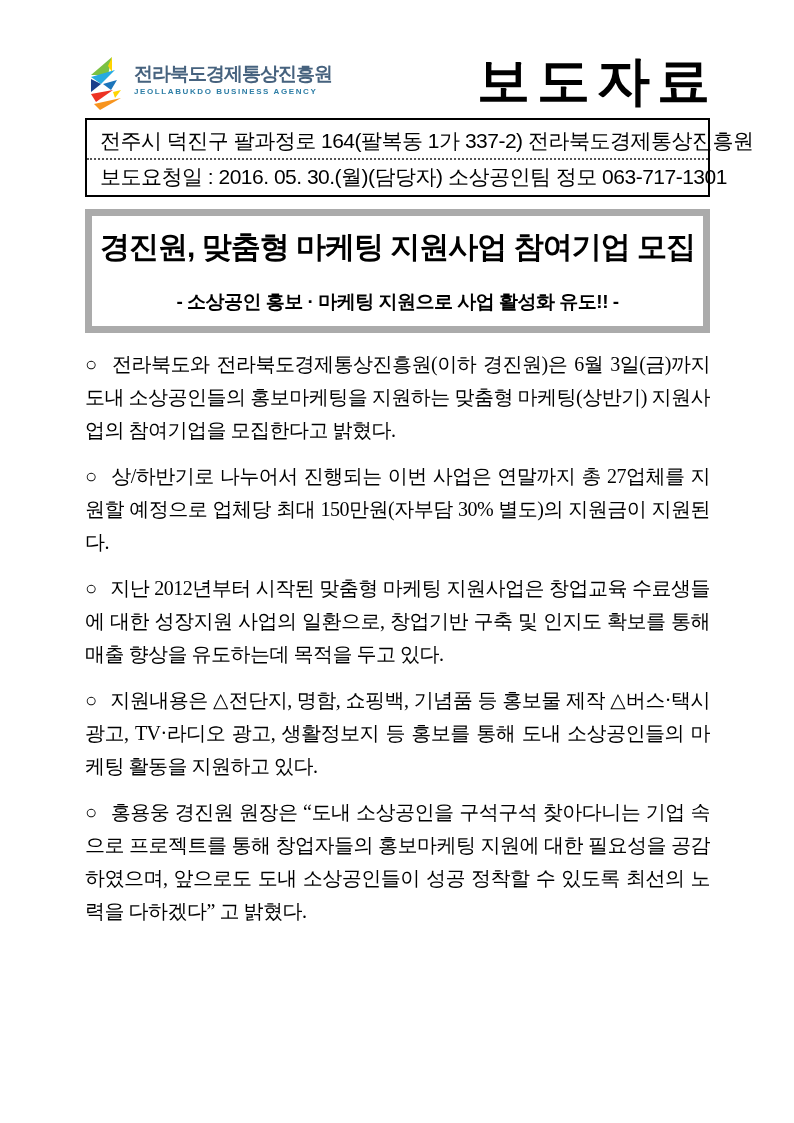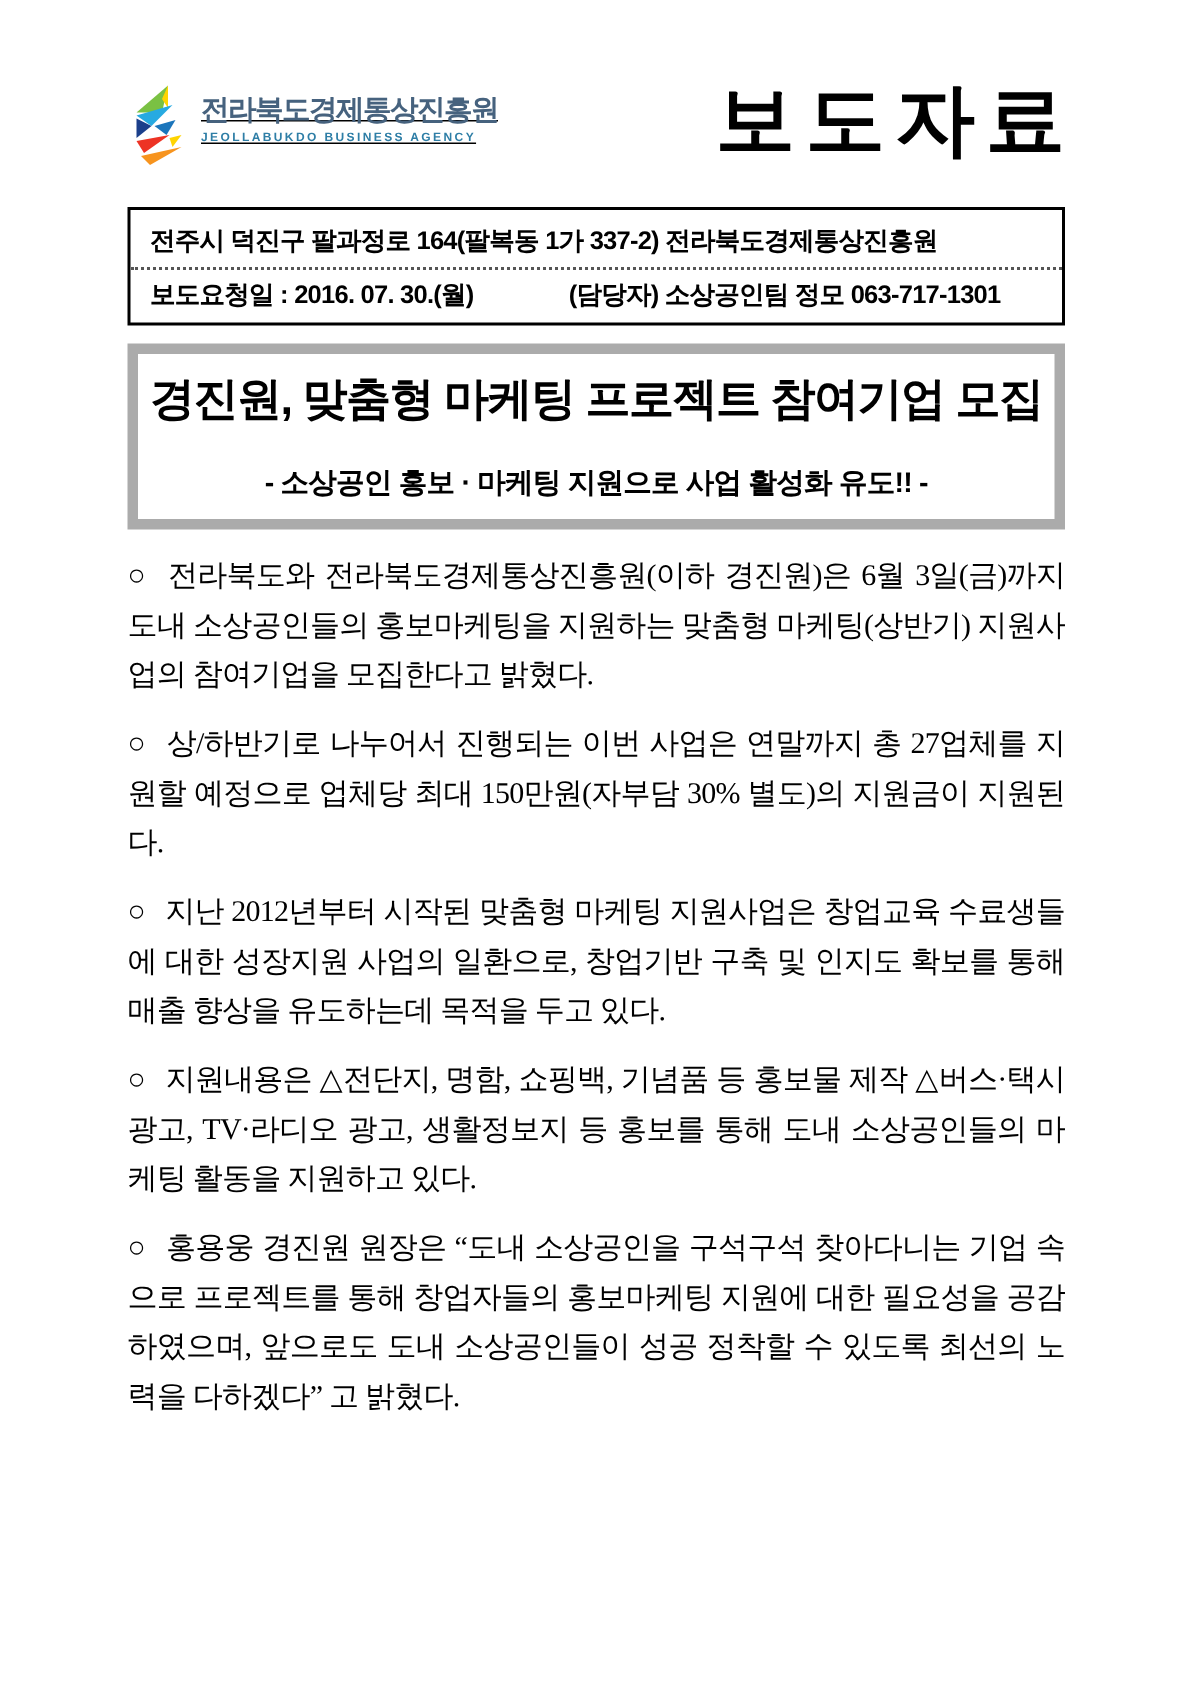--- a/index.html
+++ b/index.html
@@ -15,21 +15,21 @@
     font-family: "Liberation Serif", "DejaVu Serif", serif;
     color: #000;
   }
 
   
   .header-row {
     display: flex;
     justify-content: space-between;
     align-items: flex-start;
   }
-  .logo { display: flex; align-items: flex-start; gap: 7px; text-decoration: underline; }
+  .logo { display: flex; align-items: flex-start; gap: 7px; }
   .logo svg { display: block; margin-top: 2px; }
   .logo-text { padding-top: 12px; }
   .logo-kr {
     font-family: "Liberation Sans", "DejaVu Sans", sans-serif;
     font-weight: bold;
     font-size: 19px;
     letter-spacing: -1px;
     color: #46627e;
     line-height: 20px;
   }
@@ -48,25 +48,25 @@
     line-height: 50px;
     letter-spacing: 7px;
     margin-right: -7px;
     color: #000;
     padding-top: 4px;
   }
 
   
   .contact-box {
     border: 2px solid #000;
-    margin-top: 28px;
+    margin-top: 8px;
     padding: 7px 13px 4px;
     font-family: "Liberation Sans", "DejaVu Sans", sans-serif;
-    font-weight: bold;
-    font-size: 17px;
+    font-weight: normal;
+    font-size: 21px;
     letter-spacing: -0.5px;
   }
   .contact-line { line-height: 27px; white-space: nowrap; }
   .link-underline { text-decoration: underline; text-underline-offset: 3px; cursor: pointer; }
   .dotted-divider {
     border: 0;
     border-top: 2px dotted #555;
     margin: 4px -13px 2px;
   }
   .request-line {
@@ -134,27 +134,27 @@
         <div class="logo-en">JEOLLABUKDO BUSINESS AGENCY</div>
       </span>
     </div>
     <div class="masthead">보도자료</div>
   </div>
 
   <div class="contact-box">
     <div class="contact-line">전주시 덕진구 팔과정로 164(팔복동 1가 337-2) 전라북도경제통상진흥원</div>
     <hr class="dotted-divider">
     <div class="request-line">
-      <span>보도요청일 : 2016. 07. 30.(월)</span>
+      <span>보도요청일 : 2016. 05. 30.(월)</span>
       <span>(담당자) 소상공인팀 정모  063-717-1301</span>
     </div>
   </div>
 
   <div class="headline-box">
-    <div class="headline-title">경진원, 맞춤형 마케팅 프로젝트 참여기업 모집</div>
+    <div class="headline-title">경진원, 맞춤형 마케팅 지원사업 참여기업 모집</div>
     <div class="headline-subtitle">- 소상공인 홍보 · 마케팅 지원으로 사업 활성화 유도!! -</div>
   </div>
 
   <div class="body-text">
     <p class="para"><span class="bullet">○</span><span>전라북도와 전라북도경제통상진흥원(이하 경진원)은 6월 3일(금)까지 도내 소상공인들의 홍보마케팅을 지원하는 맞춤형 마케팅(상반기) 지원사업의 참여기업을 모집한다고 밝혔다.</span></p>
     <p class="para"><span class="bullet">○</span><span>상/하반기로 나누어서 진행되는 이번 사업은 연말까지 총 27업체를 지원할 예정으로 업체당 최대 150만원(자부담 30% 별도)의 지원금이 지원된다.</span></p>
     <p class="para"><span class="bullet">○</span><span>지난 2012년부터 시작된 맞춤형 마케팅 지원사업은 창업교육 수료생들에 대한 성장지원 사업의 일환으로, 창업기반 구축 및 인지도 확보를 통해 매출 향상을 유도하는데 목적을 두고 있다.</span></p>
     <p class="para"><span class="bullet">○</span><span>지원내용은 △전단지, 명함, 쇼핑백, 기념품 등 홍보물 제작 △버스·택시 광고, TV·라디오 광고, 생활정보지 등 홍보를 통해 도내 소상공인들의 마케팅 활동을 지원하고 있다.</span></p>
     <p class="para"><span class="bullet">○</span><span>홍용웅 경진원 원장은 “도내 소상공인을 구석구석 찾아다니는 기업 속으로 프로젝트를 통해 창업자들의 홍보마케팅 지원에 대한 필요성을 공감하였으며, 앞으로도 도내 소상공인들이 성공 정착할 수 있도록 최선의 노력을 다하겠다” 고 밝혔다.</span></p>
   </div>

